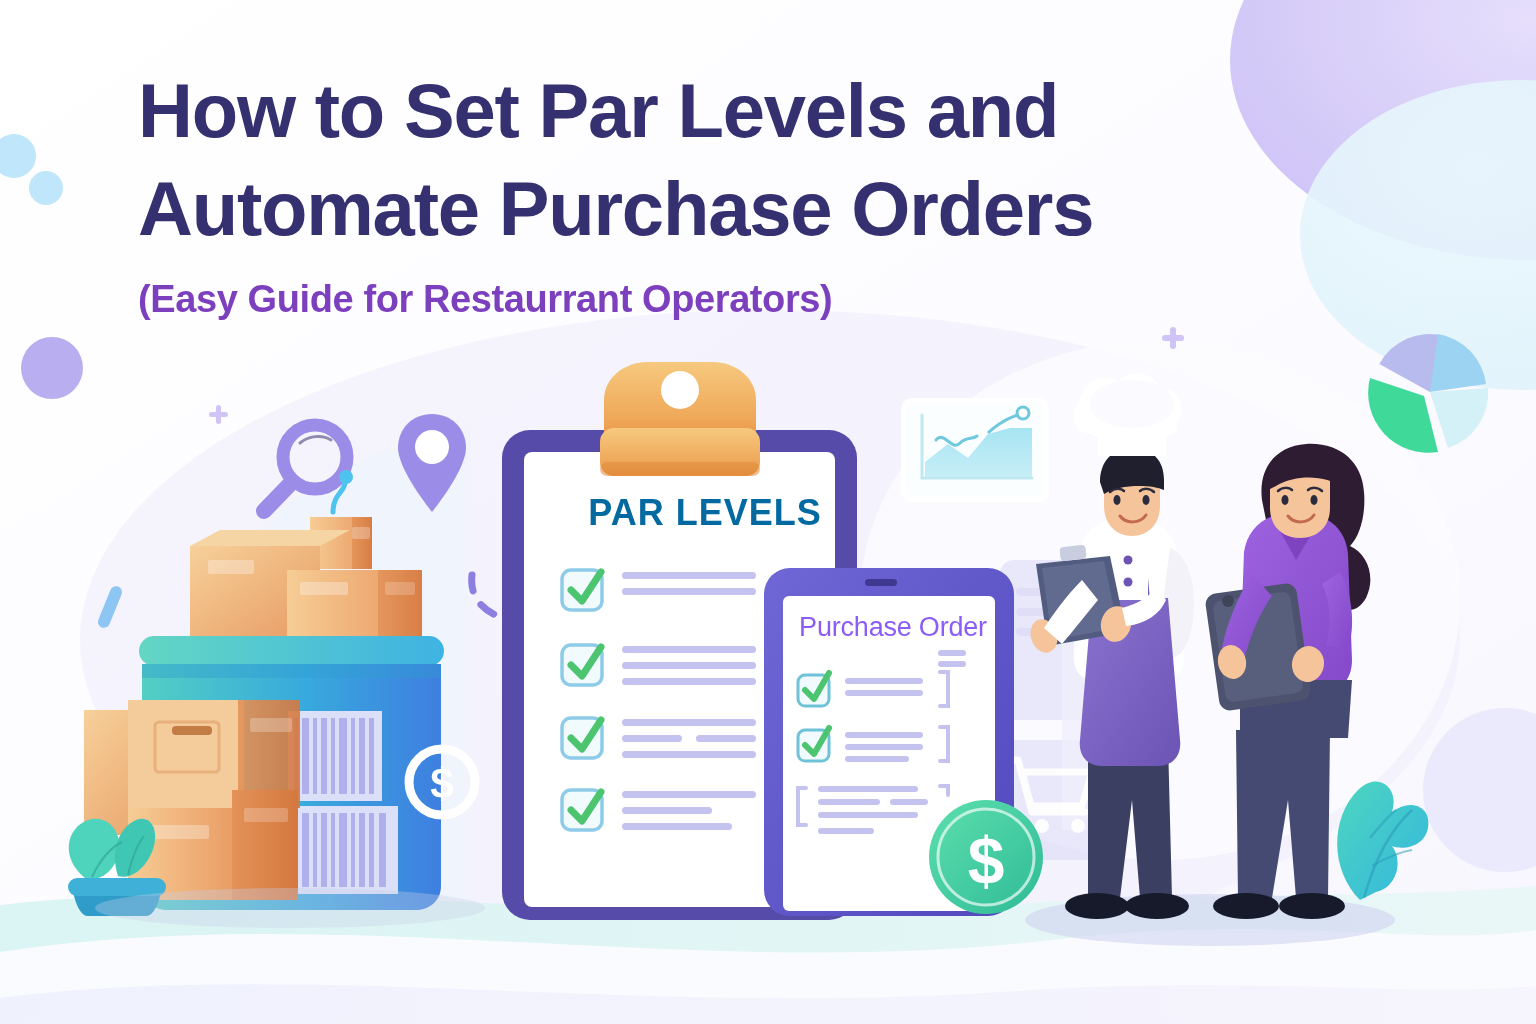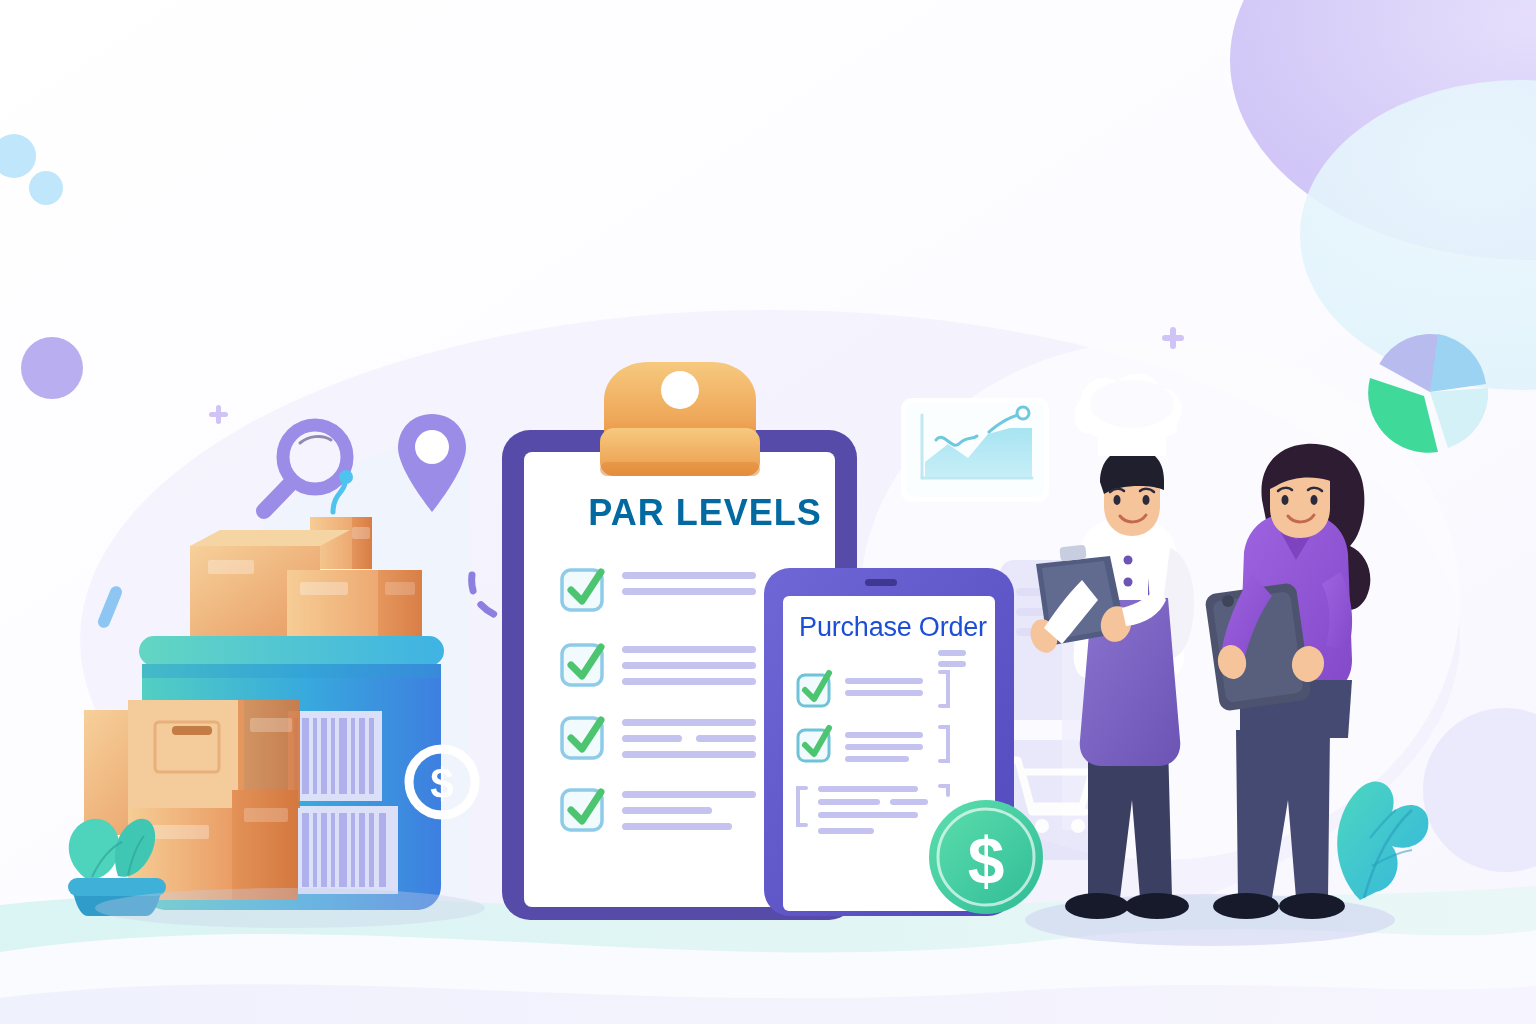--- a/index.html
+++ b/index.html
@@ -66,21 +66,21 @@
   .tablet-title {
     position: absolute;
     left: 788px;
     top: 612px;
     width: 210px;
     text-align: center;
     font-family: "Liberation Sans", sans-serif;
     font-weight: normal;
     font-size: 27px;
     letter-spacing: -0.2px;
-    color: #1d4ed8;
+    color: #8b5cf6;
     z-index: 46;
   }
 </style>
 </head>
 <body>
 
 <div id="stage">
 
   <svg id="bg-svg" viewBox="0 0 1536 1024">
     <defs>
@@ -496,17 +496,22 @@
         <circle cx="1228" cy="601" r="6" fill="#3f4559"></circle>
       </g>
 
       <path d="M1252 574 C1238 596 1226 626 1222 648 L1244 660 C1250 636 1260 612 1272 596 Z" fill="url(#shirtG)"></path>
       <path d="M1340 572 C1352 594 1356 624 1348 650 L1326 646 C1332 622 1330 600 1322 584 Z" fill="url(#shirtG)"></path>
       <ellipse cx="1232" cy="662" rx="14" ry="17" fill="#f5c49b" transform="rotate(-12 1232 662)"></ellipse>
       <ellipse cx="1308" cy="664" rx="16" ry="18" fill="#f5c49b" transform="rotate(10 1308 664)"></ellipse>
     </g>
   </svg>
 
+  <div class="headline-block">
+    <h1 class="title-line">How to Set Par Levels and</h1>
+    <h1 class="title-line">Automate Purchase Orders</h1>
+    <p class="subtitle-line">(Easy Guide for Restaurrant Operators)</p>
+  </div>
 
   <div class="board-title">PAR LEVELS</div>
   <div class="tablet-title">Purchase Order</div>
 
 </div>
 
 </body></html>

